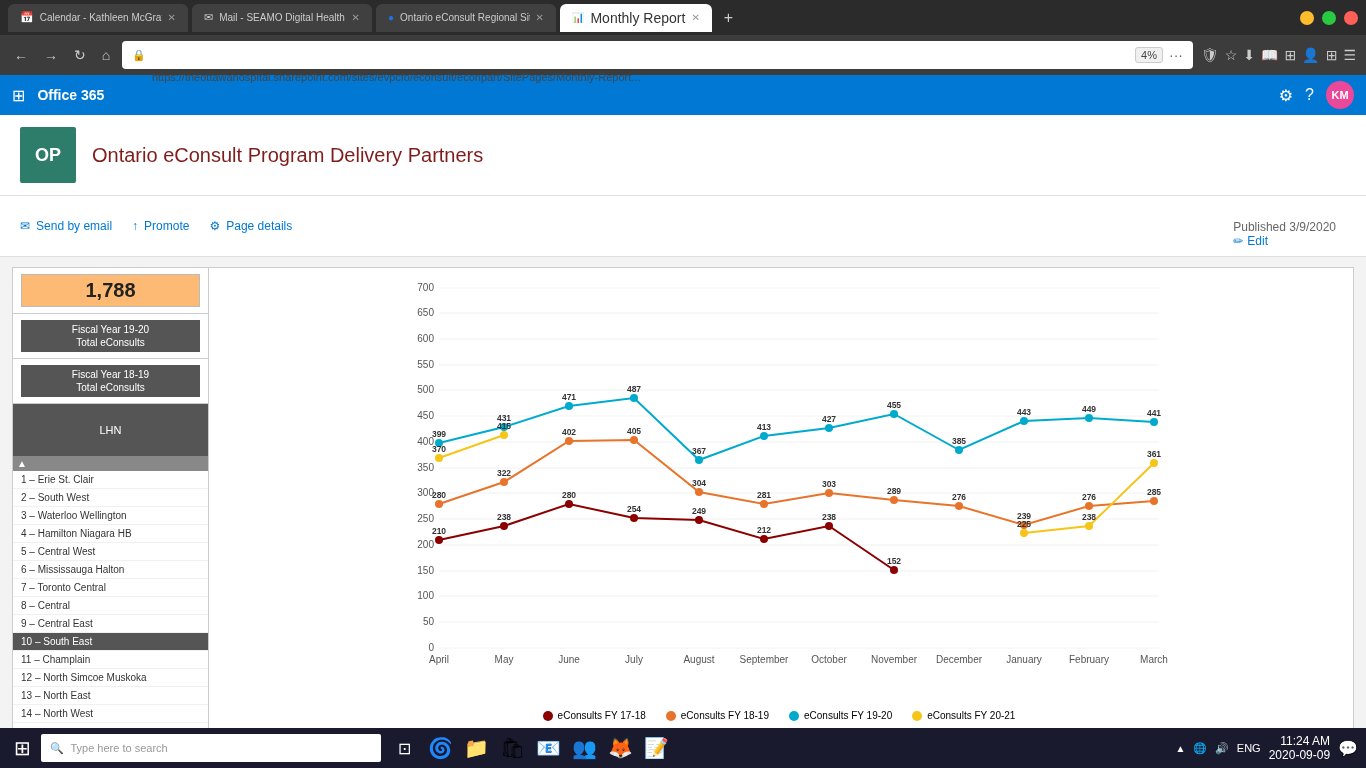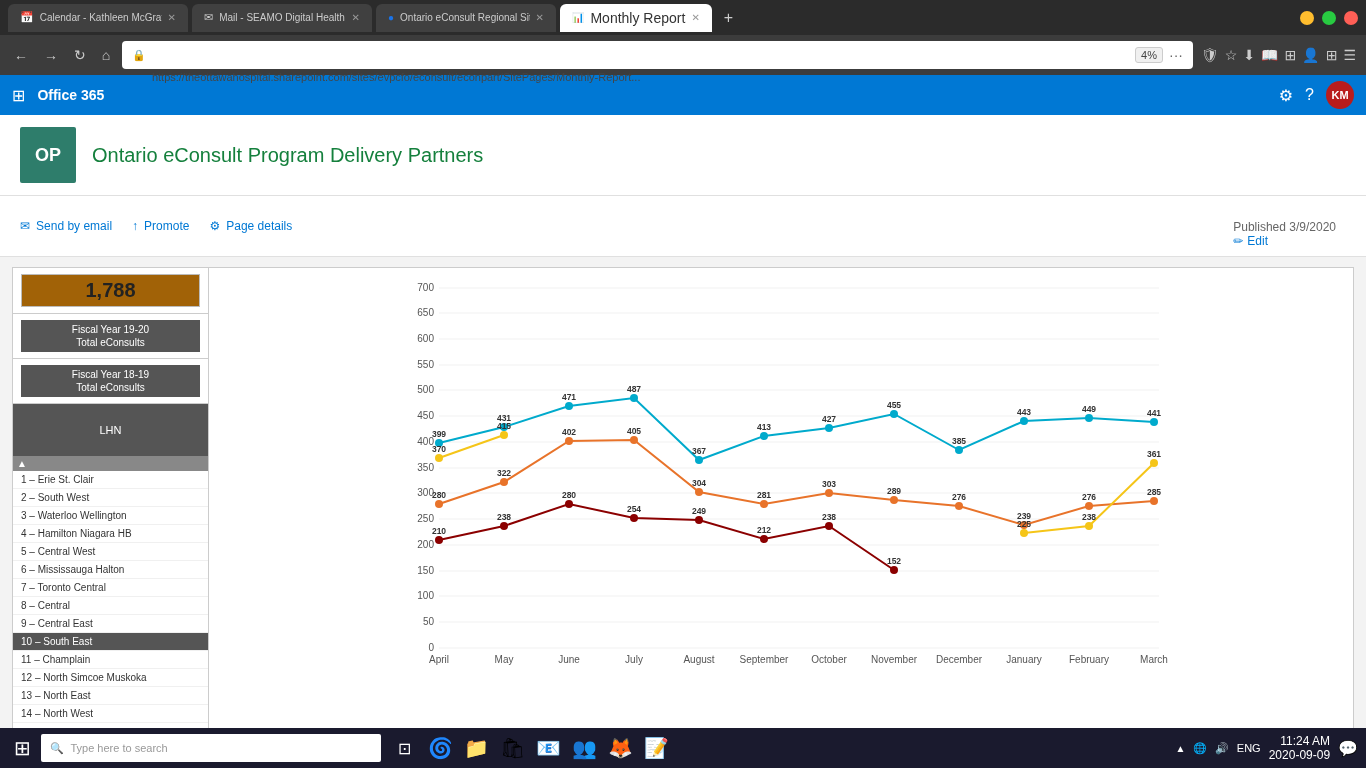--- a/index.html
+++ b/index.html
@@ -24,41 +24,41 @@
     .url-text { flex: 1; font-size: 11px; color: #444; overflow: hidden; white-space: nowrap; margin-top: 44px; }
     .zoom-badge { background: #f0f0f0; border: 1px solid #ccc; border-radius: 3px; padding: 1px 5px; font-size: 11px; color: #444; }
     .addr-icons { display: flex; gap: 6px; align-items: center; color: #ccc; font-size: 14px; }
 
     
     .o365-bar { background: #0078d4; height: 40px; display: flex; align-items: center; padding: 0 12px; gap: 12px; }
     .o365-waffle { color: #fff; font-size: 16px; cursor: pointer; }
     .o365-title { color: #fff; font-size: 14px; font-weight: 600; }
     .o365-icons { margin-left: auto; display: flex; gap: 12px; align-items: center; }
     .o365-icon { color: #fff; font-size: 16px; cursor: pointer; }
-    .o365-avatar { width: 28px; height: 28px; border-radius: 50%; background: #b91c1c; display: flex; align-items: center; justify-content: center; color: #fff; font-size: 11px; font-weight: 700; cursor: pointer; }
+    .o365-avatar { width: 28px; height: 28px; border-radius: 50%; background: #ec4899; display: flex; align-items: center; justify-content: center; color: #fff; font-size: 11px; font-weight: 700; cursor: pointer; }
 
     
     .page-header { background: #fff; padding: 12px 20px; display: flex; align-items: center; gap: 16px; border-bottom: 1px solid #e0e0e0; }
     .org-logo { width: 56px; height: 56px; background: #2e7d6b; display: flex; align-items: center; justify-content: center; color: #fff; font-size: 18px; font-weight: 700; border-radius: 2px; }
-    .org-title { font-size: 20px; font-weight: 400; color: #15803d; }
+    .org-title { font-size: 20px; font-weight: 400; color: #7f1d1d; }
 
     
     .action-bar { background: #fff; padding: 8px 20px; display: flex; align-items: center; gap: 20px; border-bottom: 1px solid #e0e0e0; }
     .action-item { display: flex; align-items: center; gap: 6px; font-size: 12px; color: #0078d4; cursor: pointer; }
     .published-info { margin-left: auto; font-size: 12px; color: #666; margin-top: 16px; }
     .edit-btn { color: #0078d4; font-size: 12px; cursor: pointer; display: flex; align-items: center; gap: 4px; }
 
     
     .dashboard { background: #fff; border: 1px solid #ccc; display: flex; width: 100%; margin-top: 4px; position: relative; }
 
     
     .left-sidebar { width: 196px; min-width: 196px; background: #fff; border-right: 1px solid #ccc; }
     .stat-box { border-bottom: 1px solid #ccc; padding: 6px 8px; }
     .stat-label { background: #555; color: #fff; font-size: 10px; text-align: center; padding: 3px 4px; line-height: 1.3; }
-    .stat-value { background: #a16207; font-size: 20px; font-weight: 700; text-align: center; padding: 4px; color: #222; border: 1px solid #bbb; }
+    .stat-value { background: #fdba74; font-size: 20px; font-weight: 700; text-align: center; padding: 4px; color: #222; border: 1px solid #bbb; }
     .lhn-header { background: #555; color: #fff; font-size: 11px; text-align: center; padding: 20px; }
     .lhn-toggle { background: #888; color: #fff; font-size: 10px; padding: 2px 4px; text-align: left; display: flex; align-items: center; gap: 4px; cursor: pointer; }
     .lhn-item { font-size: 10px; padding: 3px 8px; color: #333; cursor: pointer; border-bottom: 1px solid #f0f0f0; }
     .lhn-item.selected { background: #555; color: #fff; }
 
     
     .chart-area { flex: 1; padding: 10px 14px 40px 10px; position: relative; }
 
     
     .chart-legend { display: flex; gap: 20px; justify-content: center; margin-top: 8px; font-size: 10px; }
@@ -362,20 +362,38 @@
         <circle cx="755" cy="185" r="4" fill="#F5C518"></circle>
 
         <text x="40" y="174" class="data-label" text-anchor="middle">370</text>
         <text x="105" y="151" class="data-label" text-anchor="middle">415</text>
         <text x="625" y="249" class="data-label" text-anchor="middle">225</text>
         <text x="690" y="242" class="data-label" text-anchor="middle">238</text>
         <text x="755" y="179" class="data-label" text-anchor="middle">361</text>
       </svg>
 
       
+      <div class="chart-legend">
+        <div class="legend-item">
+          <div class="legend-dot" style="background:#8B0000;"></div>
+          <span>eConsults FY 17-18</span>
+        </div>
+        <div class="legend-item">
+          <div class="legend-dot" style="background:#E8732A;"></div>
+          <span>eConsults FY 18-19</span>
+        </div>
+        <div class="legend-item">
+          <div class="legend-dot" style="background:#00AACC;"></div>
+          <span>eConsults FY 19-20</span>
+        </div>
+        <div class="legend-item">
+          <div class="legend-dot" style="background:#F5C518;"></div>
+          <span>eConsults FY 20-21</span>
+        </div>
+      </div>
     </div>
   </div>
 
 </div>
 
 <div class="taskbar">
   <button class="start-btn">⊞</button>
   <div class="search-bar">
     <span style="color:#999;">🔍</span>
     <span>Type here to search</span>

